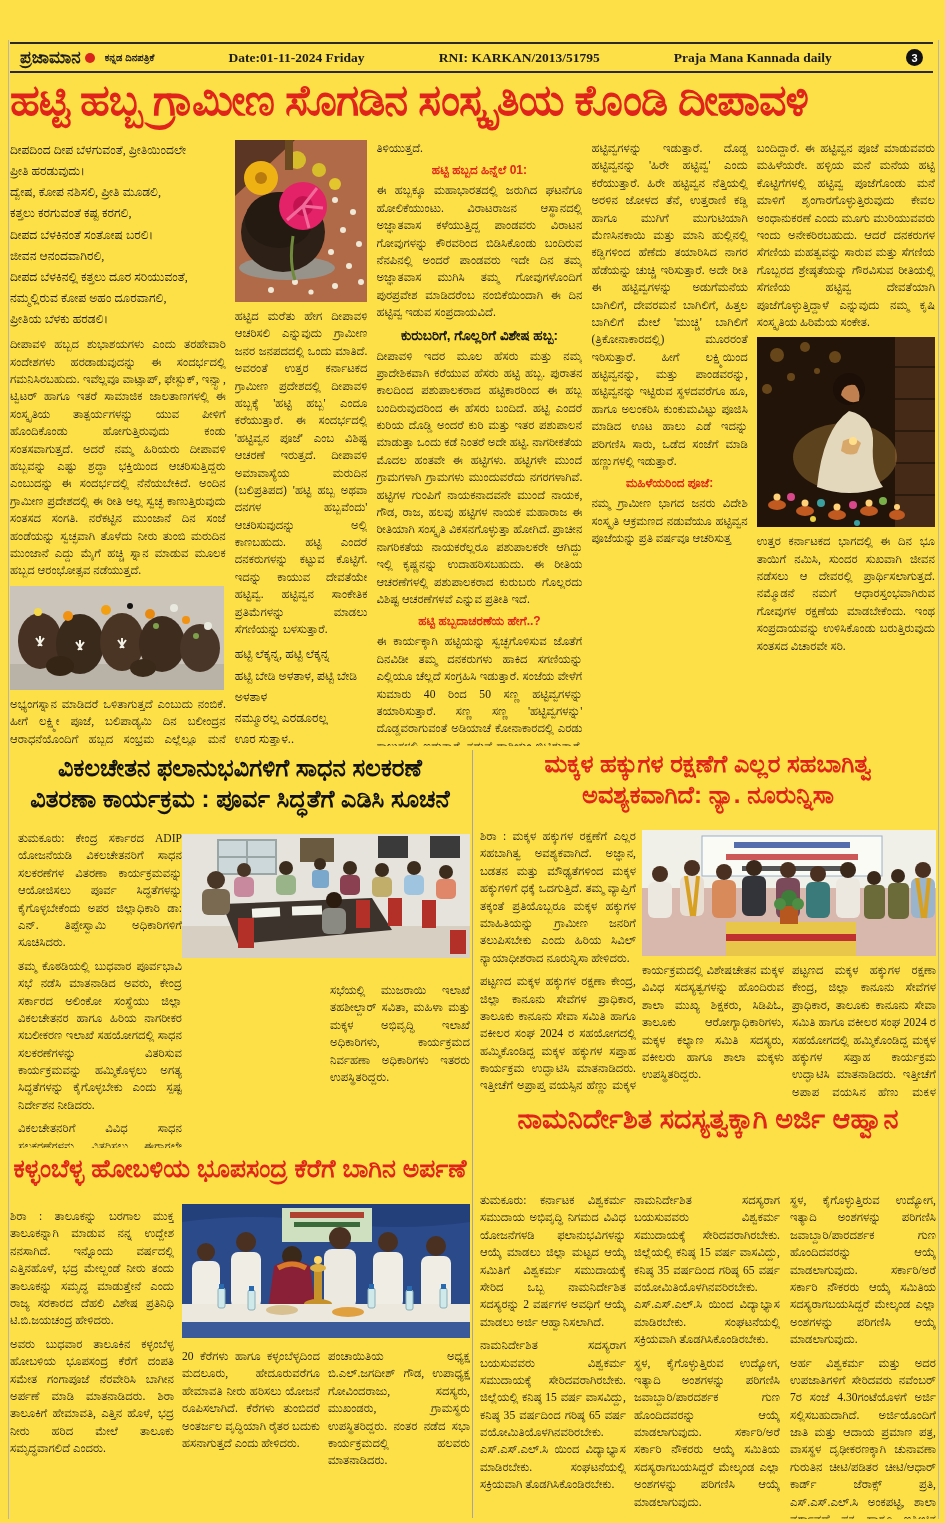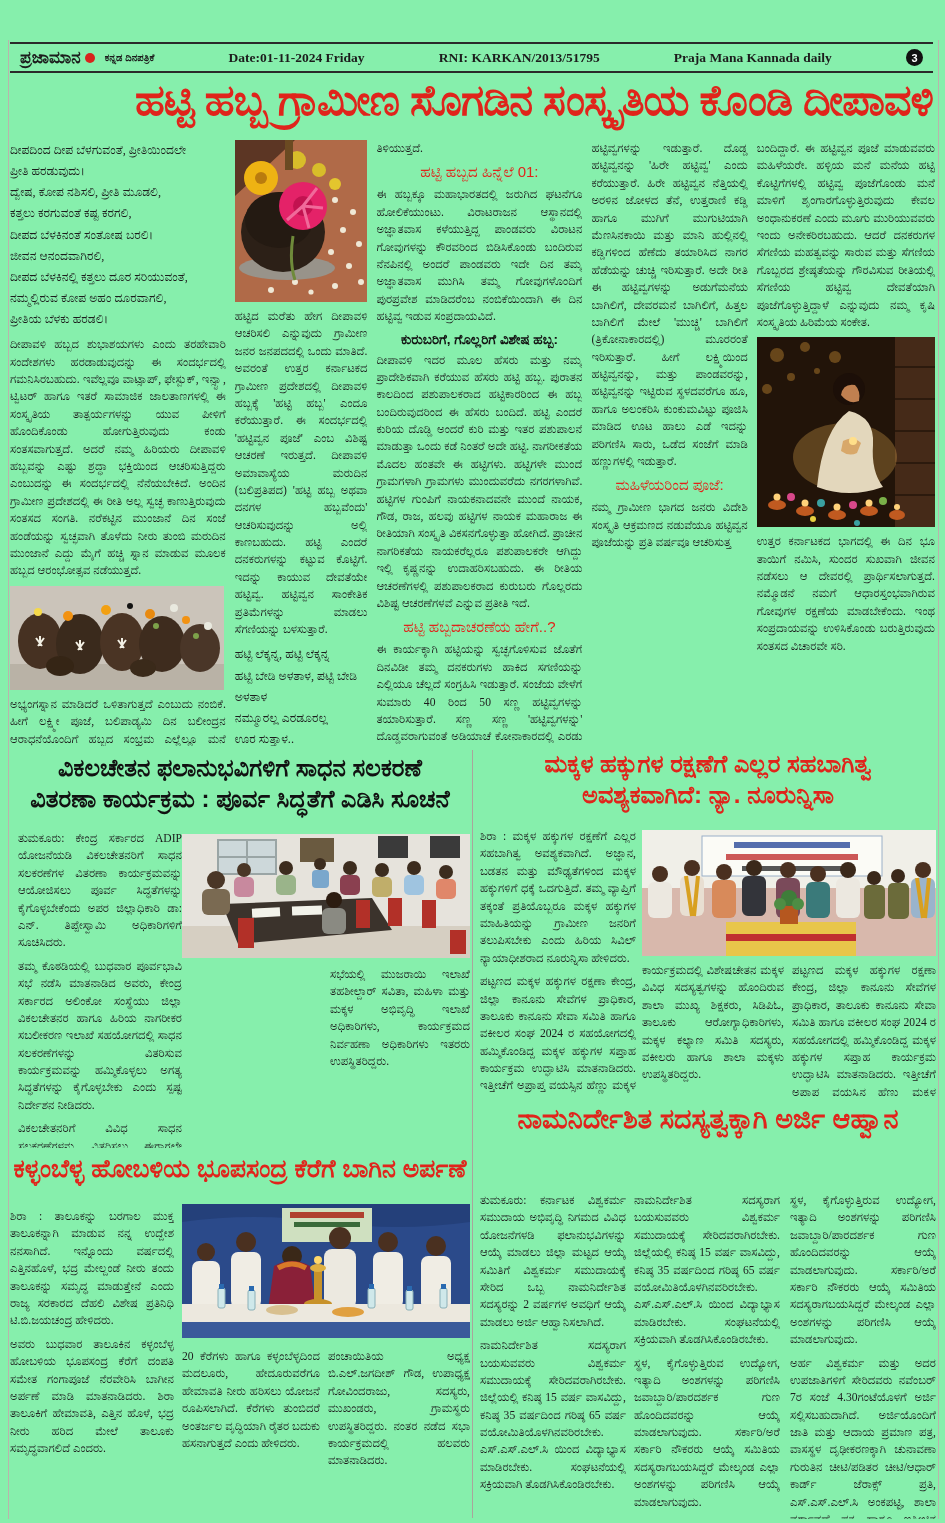--- a/index.html
+++ b/index.html
@@ -1,35 +1,35 @@
 <!DOCTYPE html>
 <html><head>
 <meta charset="utf-8">
 <style>
   html,body{margin:0;padding:0;background:#e9e7e2;}
-  .page{position:relative;width:945px;height:1523px;margin:0 auto;background:#86efac;
+  .page{position:relative;width:945px;height:1523px;margin:0 auto;background:#fde047;
         font-family:"Liberation Serif", serif;color:#1c1c1c;overflow:hidden;}
   .frame{position:absolute;top:40px;bottom:4px;left:8px;right:6px;border-left:1px solid #b9b4ac;border-right:1px solid #b9b4ac;pointer-events:none;}
   
   .masthead{position:absolute;top:42px;left:10px;width:923px;height:31px;
     border-top:2px solid #2a2a2a;border-bottom:2px solid #2a2a2a;
     display:flex;align-items:center;justify-content:space-between;padding:0 10px;box-sizing:border-box;}
   .logo{font-family:"Liberation Sans",sans-serif;font-weight:bold;font-size:17px;display:flex;align-items:center;gap:6px;}
   .logo .dot{width:10px;height:10px;border-radius:50%;background:#d8241c;display:inline-block;margin:0 -2px;}
   .logo-sub{font-size:10px;font-weight:bold;margin-left:6px;}
   .mh-item{font-size:13.5px;font-weight:bold;font-family:"Liberation Serif",serif;}
   .page-circle{width:17px;height:17px;border-radius:50%;background:#111;color:#fff;font-size:11px;font-weight:bold;
     display:flex;align-items:center;justify-content:center;font-family:"Liberation Sans",sans-serif;}
   
-  .lead-headline{position:absolute;top:76px;left:10px;width:923px;text-align:right;
+  .lead-headline{position:absolute;top:76px;left:10px;width:923px;text-align:left;
     font-family:"Liberation Sans",sans-serif;font-weight:bold;font-size:43px;line-height:1.15;color:#e0241b;
     letter-spacing:-1px;}
   
   .p{font-size:11.6px;line-height:1.5;text-align:justify;margin:0 0 6px 0;}
-  .subhead-red{font-family:"Liberation Sans",sans-serif;color:#e0241b;font-weight:normal;font-size:15px;text-align:center;margin:6px 0 5px;}
+  .subhead-red{font-family:"Liberation Sans",sans-serif;color:#e0241b;font-weight:bold;font-size:12px;text-align:center;margin:6px 0 5px;}
   .subhead-black{font-family:"Liberation Sans",sans-serif;color:#111;font-weight:bold;font-size:13.5px;text-align:center;margin:4px 0 4px;}
   .poem div{font-size:12.3px;line-height:1.72;}
   
   .main-cols{position:absolute;top:140px;left:10px;width:925px;height:606px;display:flex;gap:9px;}
   .col{overflow:hidden;height:606px;}
   .c1{width:218px;} .c2{width:134px;} .c3{width:208px;} .c4{width:158px;} .c5{width:180px;}
   .photo{display:block;margin:0 0 6px 0;}
   
   .section{position:absolute;box-sizing:border-box;}
   .sec-head-black{font-family:"Liberation Sans",sans-serif;font-weight:bold;color:#111;text-align:center;font-size:24px;line-height:1.3;}
@@ -251,21 +251,21 @@
       <circle cx="264" cy="38" r="7" fill="#3c2c1e"></circle>
         <rect x="254" y="45" width="20" height="20" rx="5" fill="#e0876a"></rect>
       <circle cx="152" cy="66" r="8" fill="#2c1c10"></circle>
         <rect x="140" y="74" width="24" height="26" rx="6" fill="#8a8a82"></rect>
       <rect x="56" y="84" width="16" height="30" fill="#b23028"></rect>
         <rect x="174" y="66" width="14" height="28" fill="#b23028"></rect>
       <rect x="206" y="64" width="14" height="28" fill="#b23028"></rect>
         <rect x="240" y="66" width="14" height="28" fill="#b23028"></rect>
       <rect x="268" y="96" width="16" height="24" fill="#b23028"></rect>
     </svg>
-    <div class="abs" style="left:320px;top:214px;width:140px;height:182px;">
+    <div class="abs" style="left:320px;top:230px;width:140px;height:182px;">
       <p class="p">ಸಭೆಯಲ್ಲಿ ಮುಜರಾಯಿ ಇಲಾಖೆ ತಹಶೀಲ್ದಾರ್ ಸವಿತಾ, ಮಹಿಳಾ ಮತ್ತು ಮಕ್ಕಳ ಅಭಿವೃದ್ಧಿ ಇಲಾಖೆ ಅಧಿಕಾರಿಗಳು, ಕಾರ್ಯಕ್ರಮದ ನಿರ್ವಹಣಾ ಅಧಿಕಾರಿಗಳು ಇತರರು ಉಪಸ್ಥಿತರಿದ್ದರು.</p>
     </div>
   </div>
 
   <div class="section" style="left:480px;top:748px;width:456px;height:348px;">
     <div class="sec-head-red">
       <div>ಮಕ್ಕಳ ಹಕ್ಕುಗಳ ರಕ್ಷಣೆಗೆ ಎಲ್ಲರ ಸಹಬಾಗಿತ್ವ</div>
       <div>ಅವಶ್ಯಕವಾಗಿದೆ: ನ್ಯಾ. ನೂರುನ್ನಿಸಾ</div>
     </div>
     <div class="abs" style="left:0;top:80px;width:156px;height:268px;">

